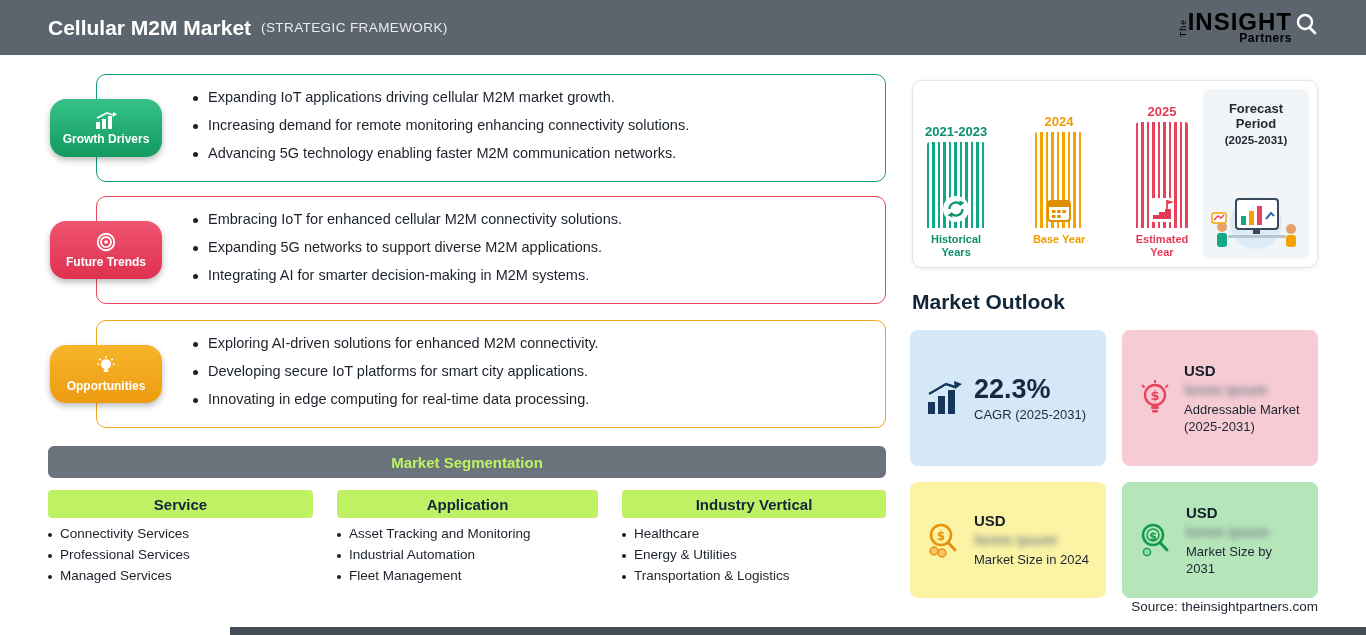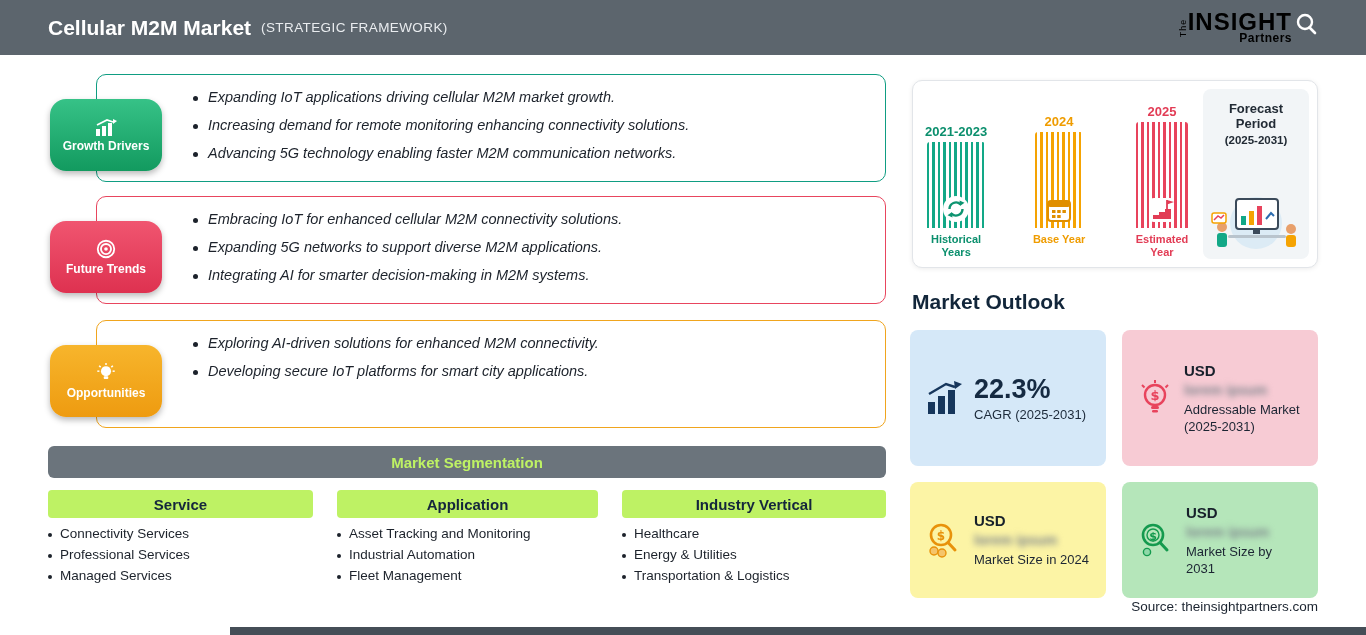--- a/index.html
+++ b/index.html
@@ -17,25 +17,25 @@
   .logo-main { font-size:24px; font-weight:bold; letter-spacing:1px; line-height:24px; }
   .logo-partners { font-size:12px; font-weight:bold; margin-top:-3px; letter-spacing:.5px; }
   .logo-mag { position:absolute; right:0; top:2px; }
 
   
   .sec-box { position:absolute; left:96px; width:790px; height:108px;
              border-radius:10px; background:#fff; padding:13px 20px 10px 96px; }
   .sec-green  { top:74px;  border:1.6px solid #0f9d82; }
   .sec-red    { top:196px; border:1.6px solid #e8455e; }
   .sec-orange { top:320px; border:1.6px solid #f0a51e; }
-  .bullet { display:flex; align-items:flex-start; gap:10px; margin-bottom:9px;font-style:italic; }
+  .bullet { display:flex; align-items:flex-start; gap:10px; margin-bottom:9px; }
   .dot { width:5px; height:5px; border-radius:50%; background:#1c222b; margin-top:8px; flex:none; }
   .btext { font-size:14.5px; color:#1c222b; line-height:19px; }
 
-  .pill { position:absolute; left:50px; width:112px; height:72px; border-radius:16px;
+  .pill { position:absolute; left:50px; width:112px; height:58px; border-radius:16px;
           display:flex; flex-direction:column; align-items:center; justify-content:center;
           gap:2px; color:#fff; box-shadow:0 3px 6px rgba(0,0,0,.28); z-index:2; }
   .pill-label { font-size:12px; font-weight:bold; }
   .pill-green  { top:99px;  background:linear-gradient(180deg,#36c287,#129a5f); }
   .pill-red    { top:221px; background:linear-gradient(180deg,#f05570,#de3150); }
   .pill-orange { top:345px; background:linear-gradient(180deg,#f7b52c,#ee9b10); }
 
   
   .seg-title { position:absolute; left:48px; top:446px; width:838px; height:32px;
                background:#6b747c; border-radius:6px; color:#bef264; font-weight:bold;
@@ -164,20 +164,24 @@
 
   <div class="sec-box sec-orange">
     <div class="bullet">
         <span class="dot"></span>
         <span class="btext">Exploring AI-driven solutions for enhanced M2M connectivity.</span>
       </div>
     <div class="bullet">
         <span class="dot"></span>
         <span class="btext">Developing secure IoT platforms for smart city applications.</span>
       </div>
+    <div class="bullet">
+        <span class="dot"></span>
+        <span class="btext">Innovating in edge computing for real-time data processing.</span>
+      </div>
   </div>
   <div class="pill pill-orange">
     <svg width="22" height="22" viewBox="0 0 24 24">
       <circle cx="12" cy="10" r="5.5" fill="#fff"></circle>
       <rect x="9.5" y="15.5" width="5" height="3" rx="1" fill="#fff"></rect>
       <line x1="12" y1="1" x2="12" y2="3.2" stroke="#fff" stroke-width="1.6"></line>
       <line x1="4.5" y1="4" x2="6.2" y2="5.6" stroke="#fff" stroke-width="1.6"></line>
       <line x1="19.5" y1="4" x2="17.8" y2="5.6" stroke="#fff" stroke-width="1.6"></line>
       <line x1="2.5" y1="10" x2="4.8" y2="10" stroke="#fff" stroke-width="1.6"></line>
       <line x1="19.2" y1="10" x2="21.5" y2="10" stroke="#fff" stroke-width="1.6"></line>

